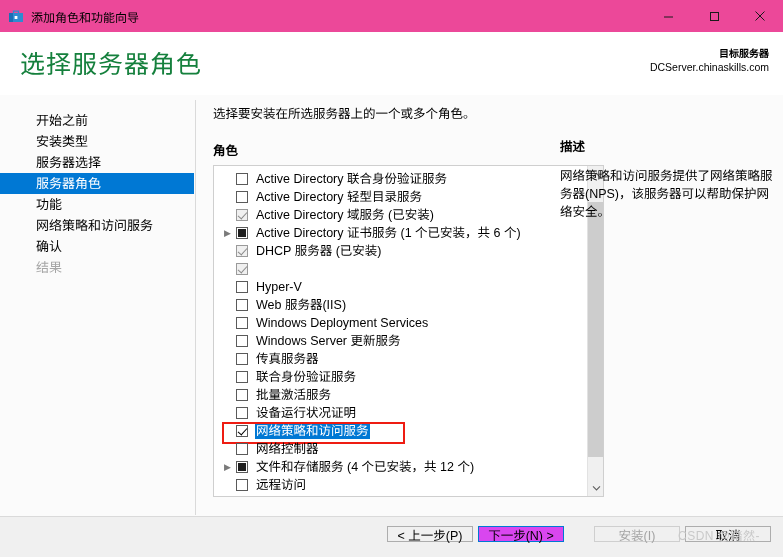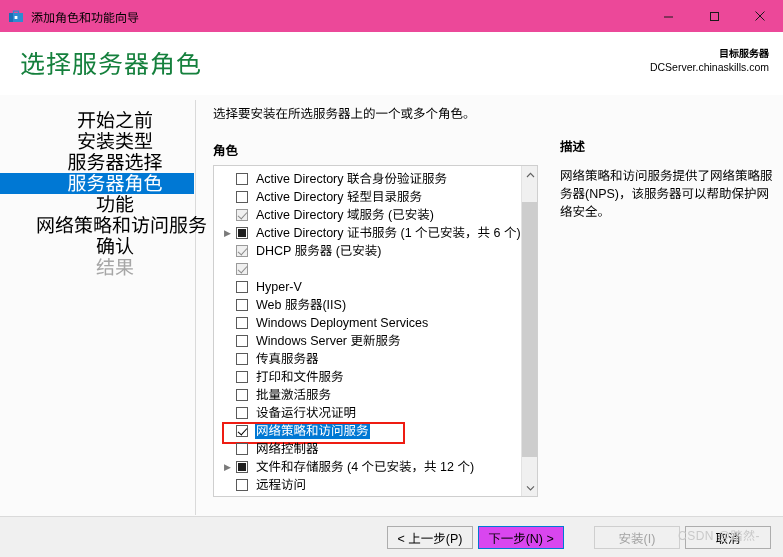--- a/index.html
+++ b/index.html
@@ -85,22 +85,22 @@
   }
 
   
   .nav {
     position: absolute; left: 0; top: 110px;
     width: 194px;
   }
   .nav-item {
     height: 21px; line-height: 21px;
     padding-left: 36px;
-    font-size: 19px; color: #000000;
-    white-space: nowrap; cursor: default; text-align: center;
+    font-size: 13px; color: #000000;
+    white-space: nowrap; cursor: default;
   }
   .nav-item.selected {
     background: #0078d4; color: #ffffff;
   }
   .nav-item.disabled { color: #a6a6a6; }
 
   
   .main {
     position: absolute; left: 213px; top: 106px;
     width: 330px;
@@ -111,21 +111,21 @@
   }
   .section-label {
     margin-top: 17px;
     font-size: 12.5px; color: #000; font-weight: bold;
     white-space: nowrap;
   }
 
   
   .listbox {
     position: absolute; left: 213px; top: 165px;
-    width: 325px; height: 332px;
+    width: 391px; height: 332px;
     border: 1px solid #cfcfcf;
     background: #ffffff;
     overflow: hidden;
   }
   .list-inner {
     position: absolute; left: 0; top: 4px;
     width: 307px;
   }
   .row {
     height: 18px;
@@ -225,21 +225,21 @@
     position: absolute; left: 0; top: 516px;
     width: 783px; height: 41px;
     background: #f0f0f0;
     border-top: 1px solid #dadada;
   }
   .btns {
     position: absolute; right: 12px; top: 9px;
     display: flex; align-items: center;
   }
   .btn {
-    height: 23px; min-width: 86px;
+    height: 16px; min-width: 86px;
     padding: 0 8px;
     font-size: 12.5px; color: #000;
     background: #f0f0f0;
     border: 1px solid #adadad;
     display: flex; align-items: center; justify-content: center;
     white-space: nowrap;
     margin-left: 5px;
     font-family: "Liberation Sans", "DejaVu Sans", sans-serif;
     cursor: default;
   }
@@ -371,21 +371,21 @@
           <span class="row-label">Windows Server 更新服务</span>
         </div>
         <div class="row">
           <span class="twisty empty">▶</span>
           <span class="cb"></span>
           <span class="row-label">传真服务器</span>
         </div>
         <div class="row">
           <span class="twisty empty">▶</span>
           <span class="cb"></span>
-          <span class="row-label">打印和文件服务</span>
+          <span class="row-label">联合身份验证服务</span>
         </div>
         <div class="row">
           <span class="twisty empty">▶</span>
           <span class="cb"></span>
           <span class="row-label">批量激活服务</span>
         </div>
         <div class="row">
           <span class="twisty empty">▶</span>
           <span class="cb"></span>
           <span class="row-label">设备运行状况证明</span>

